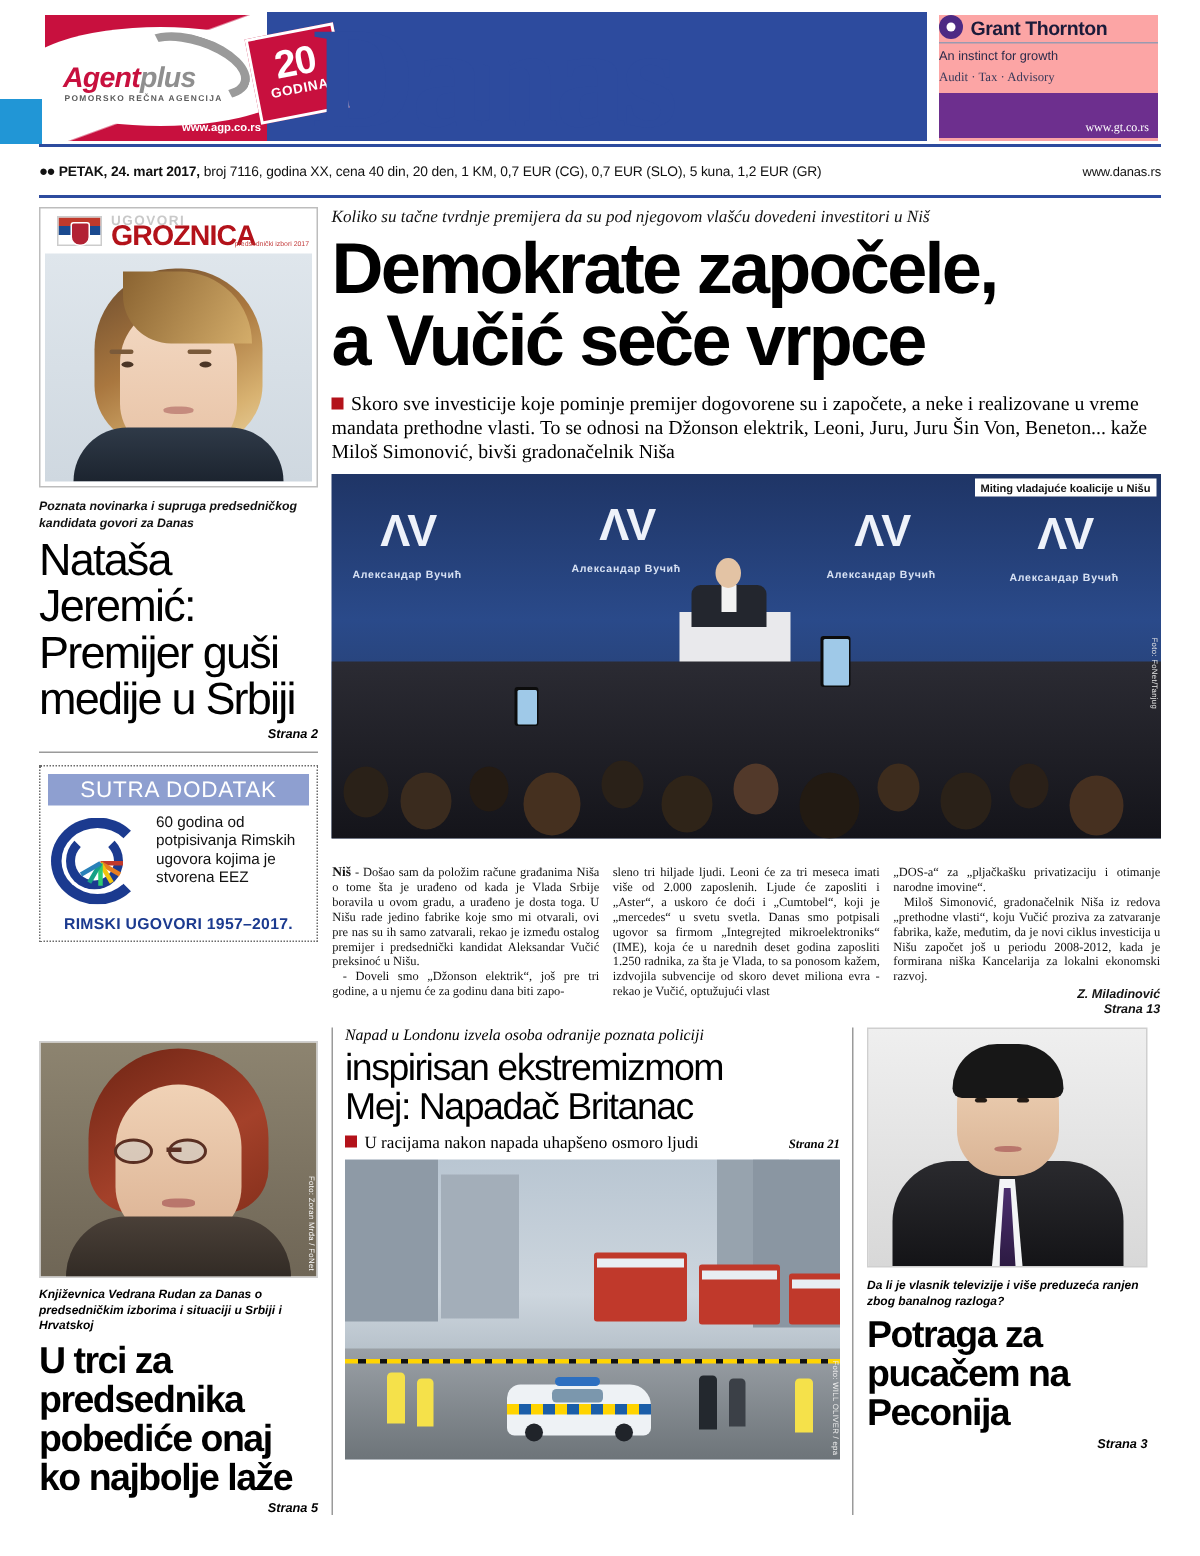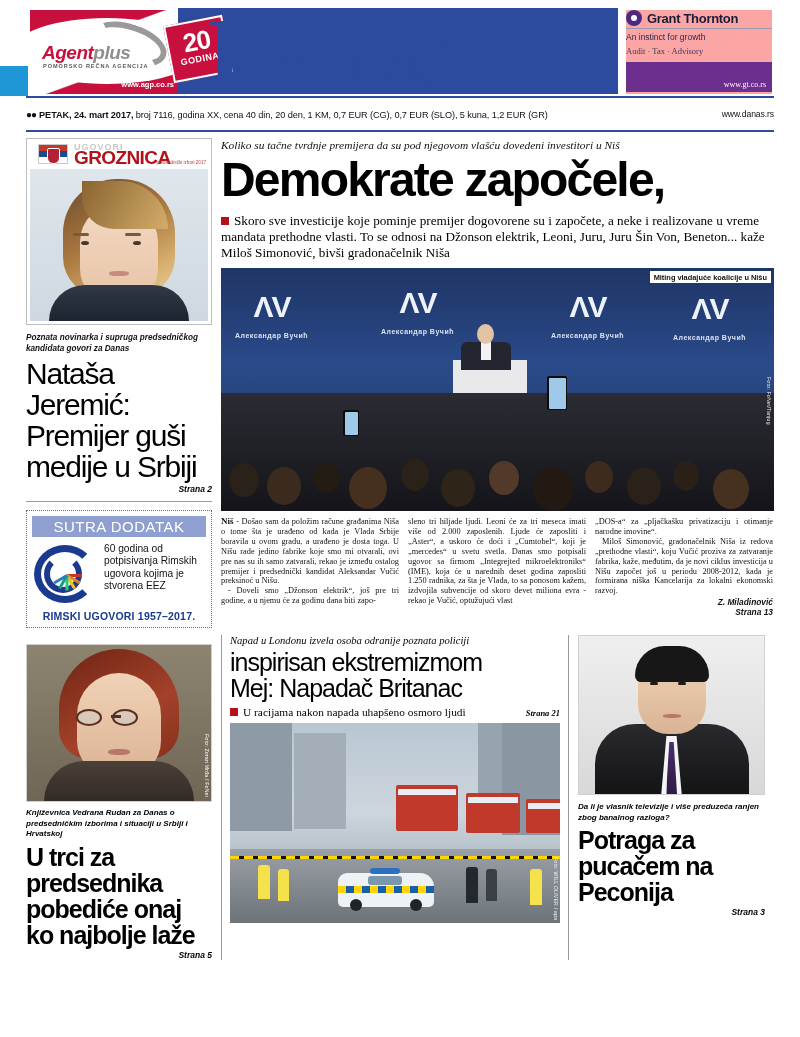--- a/index.html
+++ b/index.html
@@ -223,21 +223,21 @@
     background: #23262e; border-radius: 6px 6px 0 0; }
   .speaker-shirt { position: absolute; left: 260px; top: 74px; width: 10px; height: 18px;
     background: #f2f2f2; }
   .phone { position: absolute; background: #0c0c0c; border-radius: 2px; }
   .phone i { position: absolute; inset: 1.5px; background: #9fc9e8; border-radius: 1px; display: block; }
   .cap-main {
     position: absolute; right: 3px; top: 3px; background: #fff; color: #111;
     font-size: 7.4px; font-weight: bold; padding: 1.5px 4px;
   }
 
-  .body-cols { display: flex; gap: 9px; margin-top: 6px; }
+  .body-cols { display: flex; gap: 9px; margin-top: 18px; justify-content: center; }
   .bcol { width: 178px; font-family: "Liberation Serif", serif; font-size: 8.3px;
     line-height: 9.9px; text-align: justify; color: #111; }
   .bcol p { text-indent: 7px; }
   .bcol p.first { text-indent: 0; }
   .bcol .lead { font-weight: bold; font-size: 9px; }
   .byline { text-align: right; font-weight: bold; font-style: italic; font-size: 8.4px;
     font-family: "Liberation Sans", sans-serif; margin-top: 2px; }
   .byline .pg { display: block; }
 
   
@@ -400,20 +400,21 @@
           <span class="dodatak-text">60 godina od potpisivanja Rimskih ugovora kojima je stvorena EEZ</span>
         </div>
         <div class="dodatak-foot">RIMSKI UGOVORI 1957–2017.</div>
       </div>
     </div>
 
     <div class="col-main">
       <div class="main-kicker">Koliko su tačne tvrdnje premijera da su pod njegovom vlašću dovedeni investitori u Niš</div>
       <div class="main-head">
         <div>Demokrate započele,</div>
+        <div>a Vučić seče vrpce</div>
       </div>
       <div class="main-sub">
         <span class="sq"></span><span>Skoro sve investicije koje pominje premijer dogovorene su i započete, a neke i realizovane u vreme mandata prethodne vlasti. To se odnosi na Džonson elektrik, Leoni, Juru, Juru Šin Von, Beneton... kaže Miloš Simonović, bivši gradonačelnik Niša</span>
       </div>
 
       <div class="photo-main">
         <span class="av-logo" style="left:14px;top:22px">
           <span class="av-mark">ΛV</span><br>
           <span class="av-name">Александар Вучић</span>
         </span>

